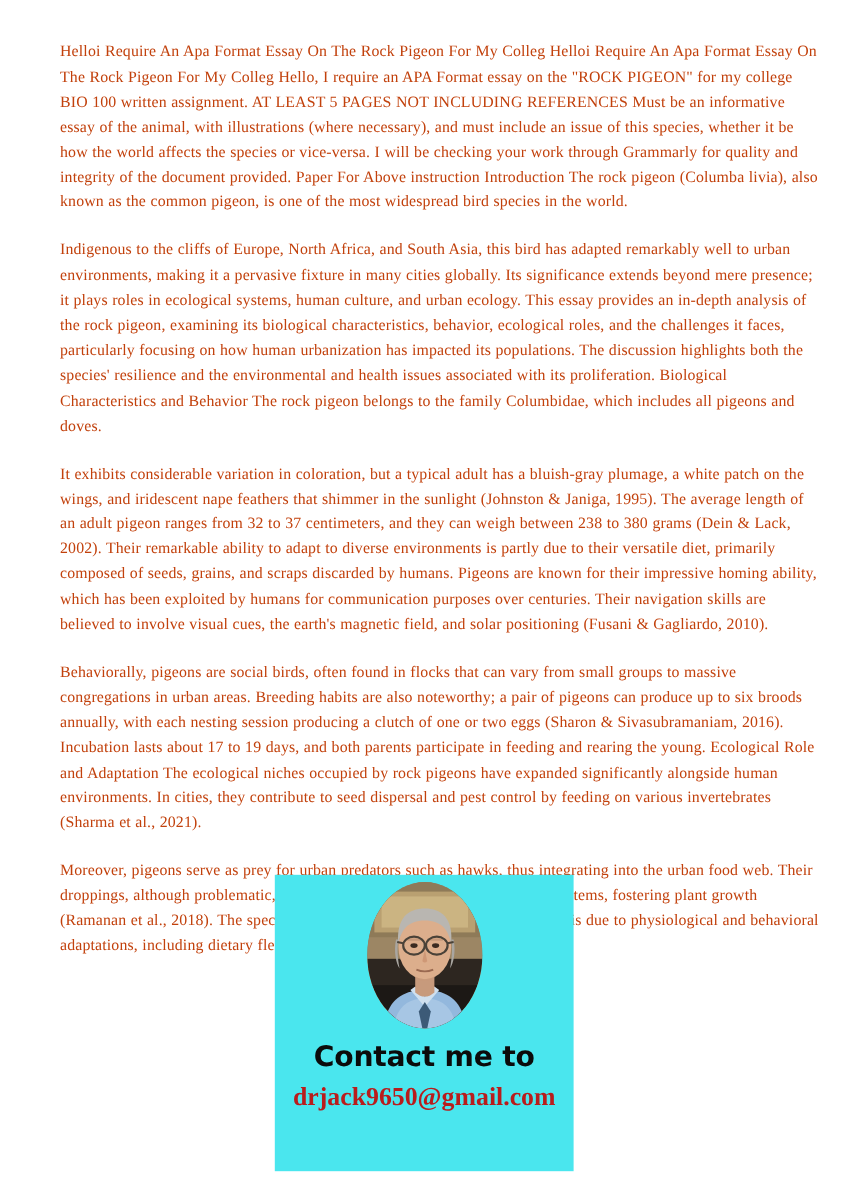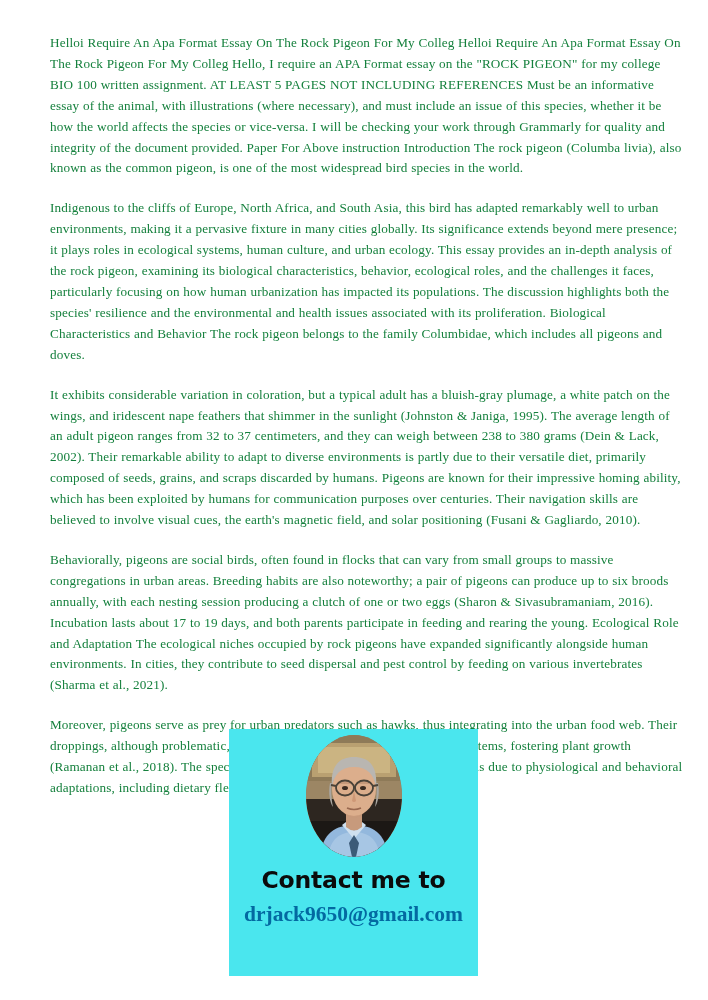--- a/index.html
+++ b/index.html
@@ -30,21 +30,21 @@
     left: 50px;
     top: 33px;
     width: 636px;
   }
 
   .para {
     margin: 0 0 19px 0;
     font-size: 13.2px;
     line-height: 20.9px;
     text-align: left;
-    color: #15803d;
+    color: #c2410c;
     letter-spacing: 0.01em;
     word-spacing: 0.02em;
   }
   .para:last-child { margin-bottom: 0; }
 
   
   #contact-card {
     position: absolute;
     left: 229px;
     top: 729px;
@@ -82,21 +82,21 @@
   }
   #card-headline .ln { display: block; text-align: center; }
 
   #card-email {
     margin-top: 6px;
     text-align: center;
     font-family: "Liberation Serif", "DejaVu Serif", serif;
     font-weight: 700;
     font-size: 21.5px;
     line-height: 26px;
-    color: #0369a1;
+    color: #b91c1c;
   }
 </style>
 </head>
 <body>
 
 <div id="page">
 
   <div id="doc-body">
     <p class="para">Helloi Require An Apa Format Essay On The Rock Pigeon For My Colleg Helloi Require An Apa Format Essay On The Rock Pigeon For My Colleg Hello, I require an APA Format essay on the "ROCK PIGEON" for my college BIO 100 written assignment. AT LEAST 5 PAGES NOT INCLUDING REFERENCES Must be an informative essay of the animal, with illustrations (where necessary), and must include an issue of this species, whether it be how the world affects the species or vice-versa. I will be checking your work through Grammarly for quality and integrity of the document provided. Paper For Above instruction Introduction The rock pigeon (Columba livia), also known as the common pigeon, is one of the most widespread bird species in the world.</p>
     <p class="para">Indigenous to the cliffs of Europe, North Africa, and South Asia, this bird has adapted remarkably well to urban environments, making it a pervasive fixture in many cities globally. Its significance extends beyond mere presence; it plays roles in ecological systems, human culture, and urban ecology. This essay provides an in-depth analysis of the rock pigeon, examining its biological characteristics, behavior, ecological roles, and the challenges it faces, particularly focusing on how human urbanization has impacted its populations. The discussion highlights both the species' resilience and the environmental and health issues associated with its proliferation. Biological Characteristics and Behavior The rock pigeon belongs to the family Columbidae, which includes all pigeons and doves.</p>

